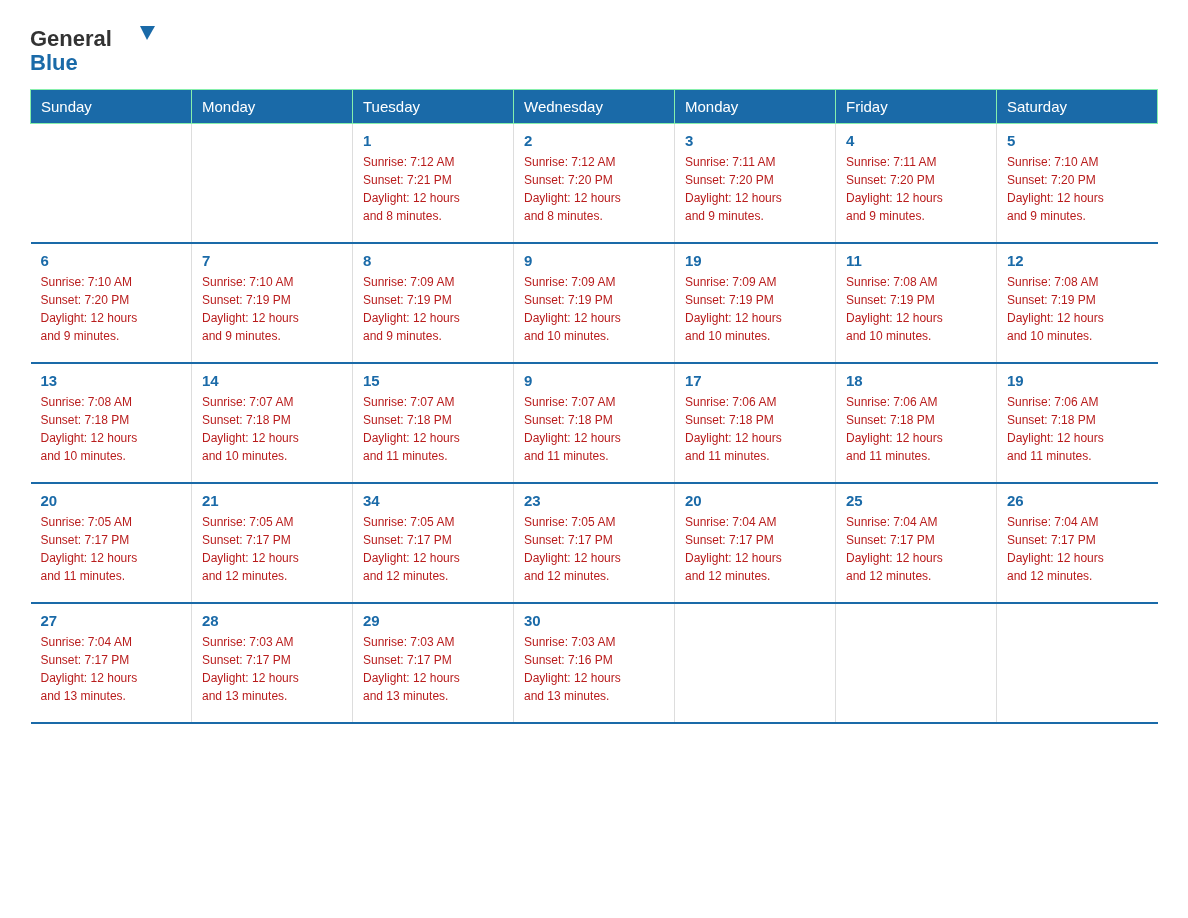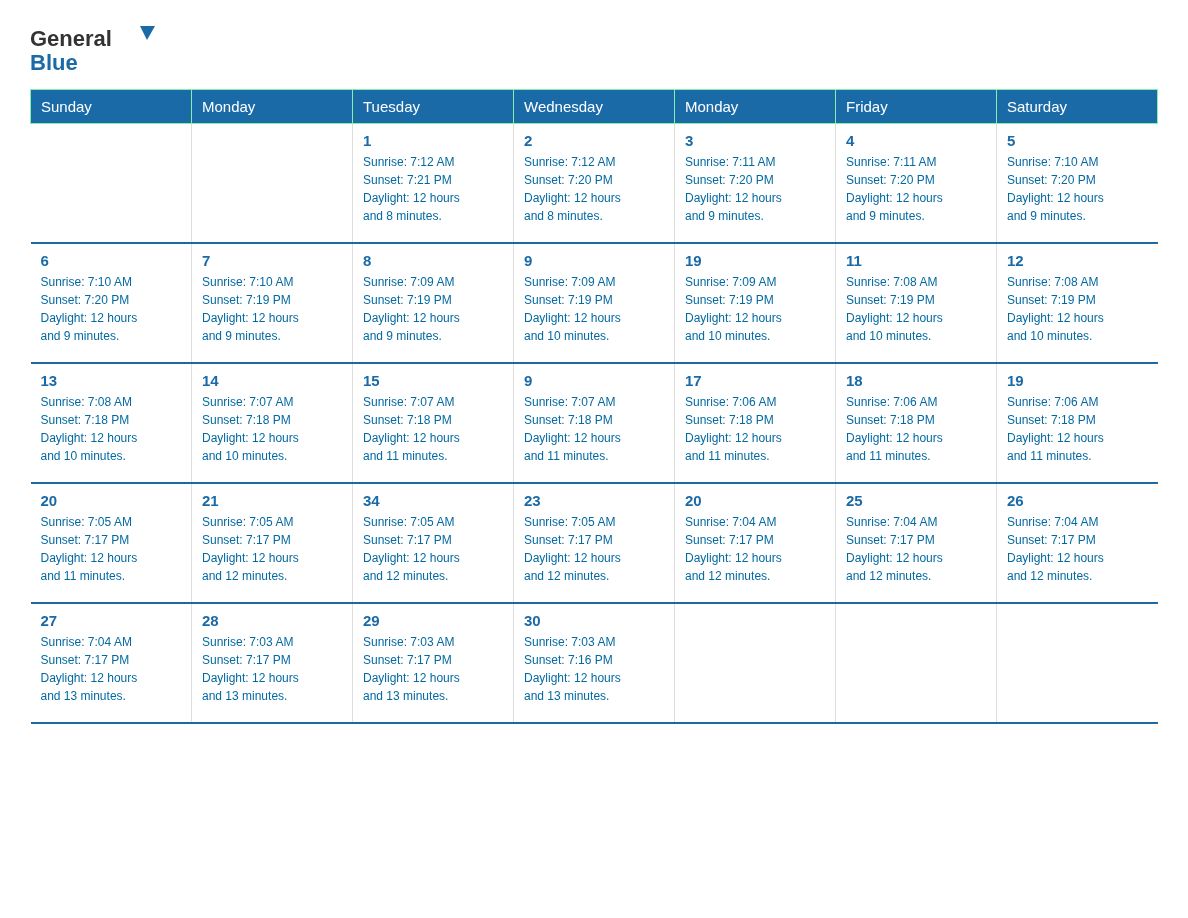--- a/index.html
+++ b/index.html
@@ -69,21 +69,21 @@
     }
     .day-number {
       font-size: 15px;
       font-weight: bold;
       color: #1a6aa8;
       display: block;
       margin-bottom: 4px;
     }
     .day-info {
       font-size: 12px;
-      color: #0369a1;
+      color: #b91c1c;
       line-height: 1.5;
     }
     .empty-cell {
       background: #fff;
     }
   </style>
 </head>
 <body>
 
 <div class="header">

